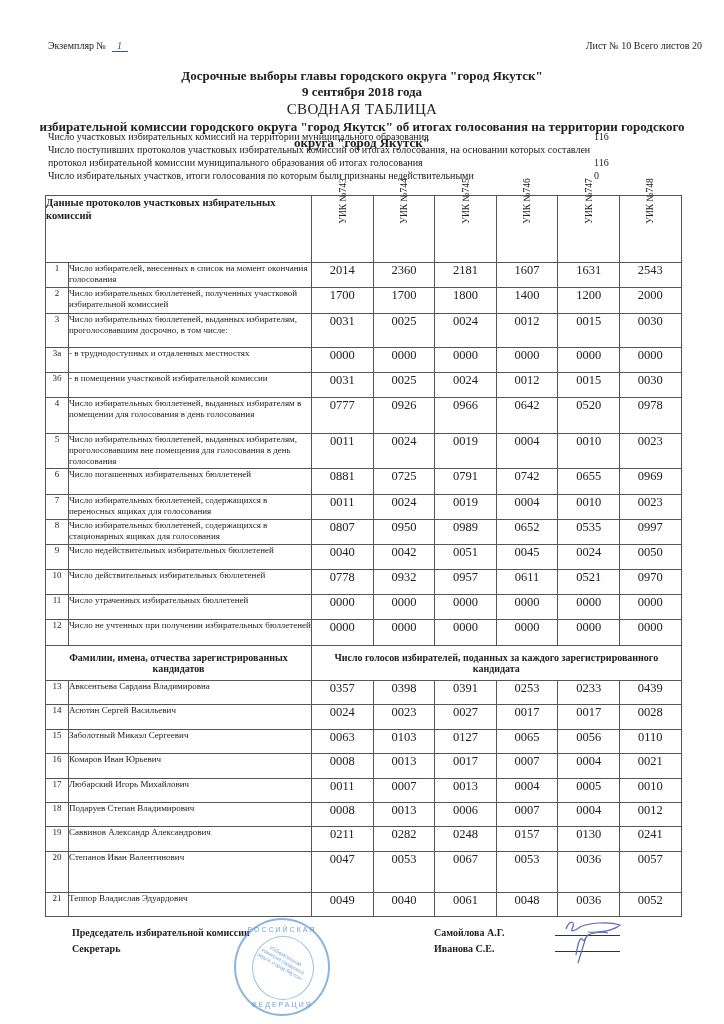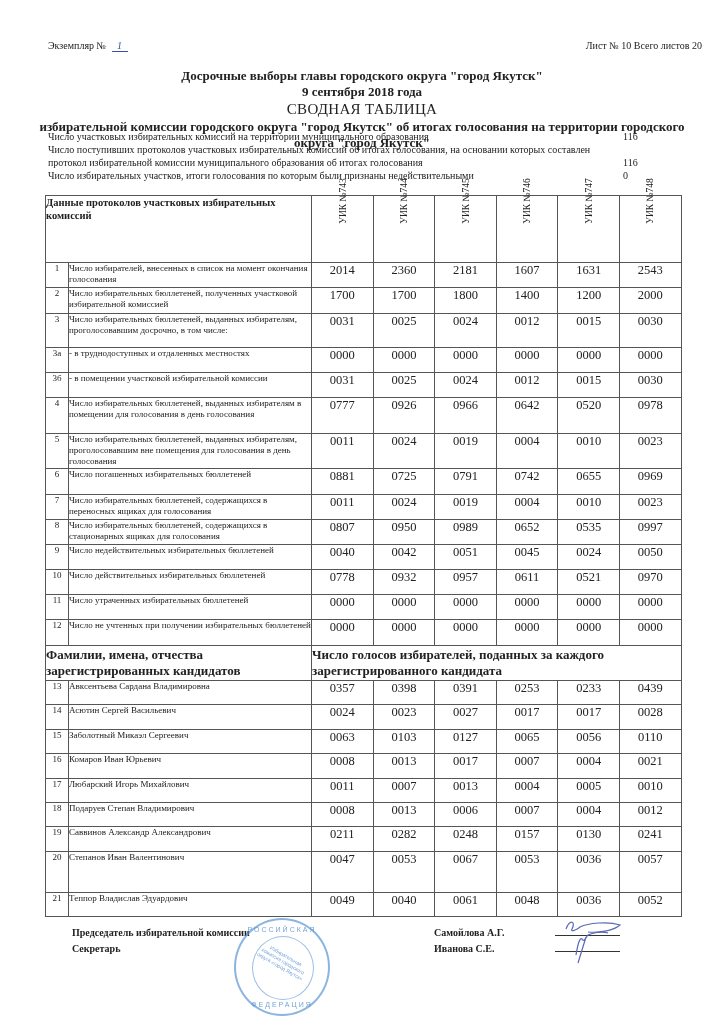--- a/index.html
+++ b/index.html
@@ -11,40 +11,40 @@
   .copy-no { left: 48px; top: 40px; font-size: 10px; }
   .copy-no .hand { display: inline-block; width: 16px; border-bottom: 1px solid #3a4fa8; color: #3a4fa8; font-style: italic; text-align: center; margin-left: 3px; }
   .sheet-no { right: 22px; top: 40px; font-size: 10px; }
   .title-block { left: 0; width: 724px; top: 52px; text-align: center; font-weight: bold; margin-top: 16px; }
   .t1 { font-size: 13px; line-height: 16px; }
   .t2 { font-size: 13px; line-height: 16px; }
   .t3 { font-size: 15px; line-height: 19px; font-weight: normal; letter-spacing: 0.3px; }
   .t4 { font-size: 13px; line-height: 16px; padding: 0 36px; }
   .stats { left: 48px; width: 640px; top: 130px; font-size: 10px; line-height: 13px; }
   .stat-row { position: relative; }
-  .stat-row .v { position: absolute; left: 575px; bottom: 0; }
+  .stat-row .v { position: absolute; left: 546px; bottom: 0; }
   .stat-row.multi .lbl { display: block; padding-right: 80px; }
 
   table.grid {
     position: absolute; left: 45px; top: 195px; width: 636px;
     border-collapse: collapse; table-layout: fixed; font-size: 9px;
   }
   table.grid td, table.grid th {
     border: 1px solid #555; padding: 0; vertical-align: top;
   }
   .col-n { width: 23px; }
   .col-l { width: 243px; }
   .col-v { width: 61.6px; }
   th.hdr-label { height: 66px; vertical-align: middle; font-weight: bold; font-size: 10.5px; line-height: 13px; text-align: left; padding: 0 12px; }
   th.hdr-uik { vertical-align: middle; font-weight: normal; font-size: 9.5px; }
   .vert { display: inline-block; transform: rotate(-90deg); white-space: nowrap; }
   td.num { text-align: center; padding-top: 2px; font-size: 9px; }
   td.lbl { padding: 2px 3px 1px 3px; line-height: 11px; font-size: 9px; }
   td.val { text-align: center; vertical-align: middle; font-size: 12.5px; padding-top: 4px; }
-  tr.cand-hdr td { height: 34px; vertical-align: middle; font-weight: bold; font-size: 13px; text-align: left; }
+  tr.cand-hdr td { height: 34px; vertical-align: middle; font-weight: bold; font-size: 10px; text-align: center; }
 
   .sig-block { left: 72px; top: 925px; font-size: 10px; font-weight: bold; line-height: 16px; }
   .sig-names { left: 434px; top: 925px; font-size: 10px; font-weight: bold; line-height: 16px; }
   .sig-line { position: absolute; left: 555px; width: 65px; border-top: 1px solid #333; }
   .stamp {
     left: 234px; top: 918px; width: 96px; height: 98px; border-radius: 50%;
     border: 2px solid rgba(90,150,210,0.7); box-sizing: border-box;
   }
   .stamp-inner { position: absolute; left: 16px; top: 16px; width: 60px; height: 62px; border-radius: 50%; border: 1px solid rgba(90,150,210,0.6); }
   .stamp-text { position: absolute; left: 0; top: 6px; width: 100%; text-align: center; font-family: "Liberation Sans", sans-serif; font-size: 7px; color: rgba(80,140,205,0.8); letter-spacing: 2px; }

